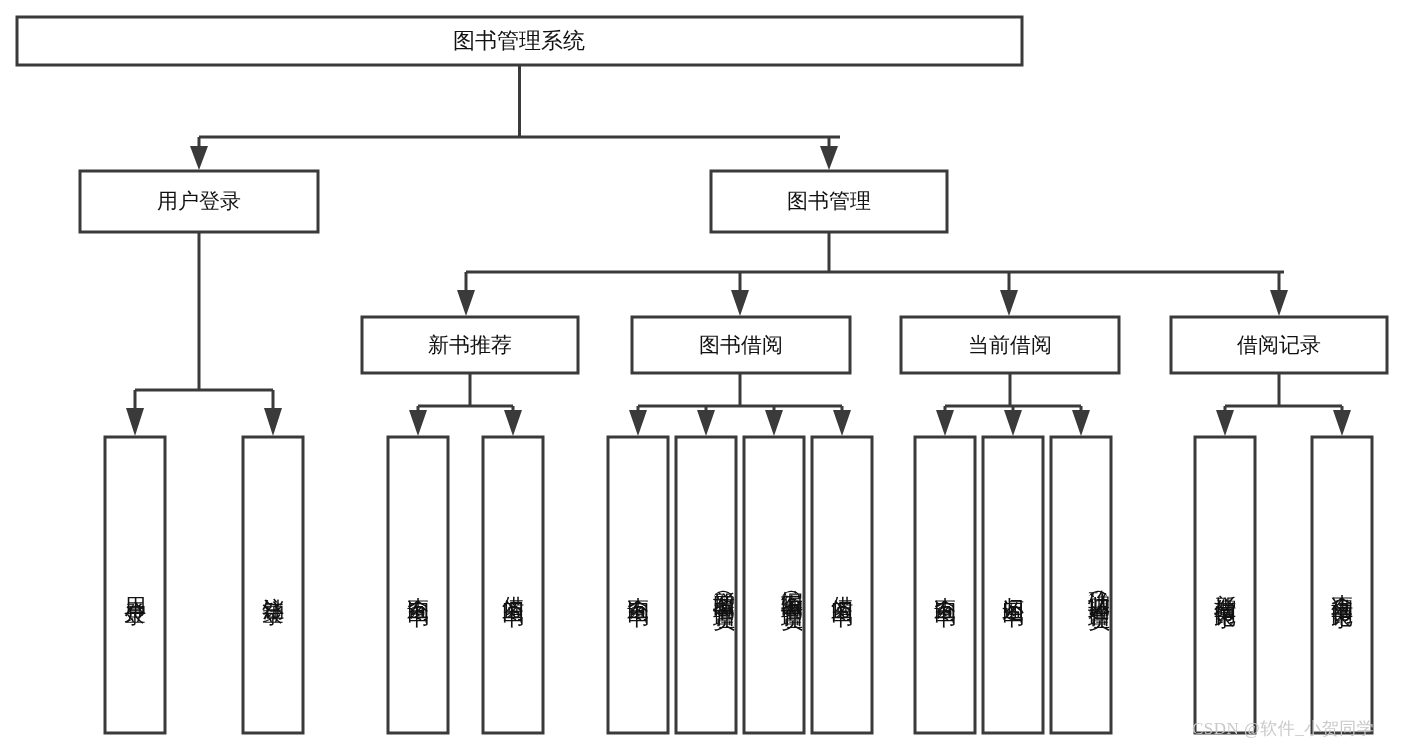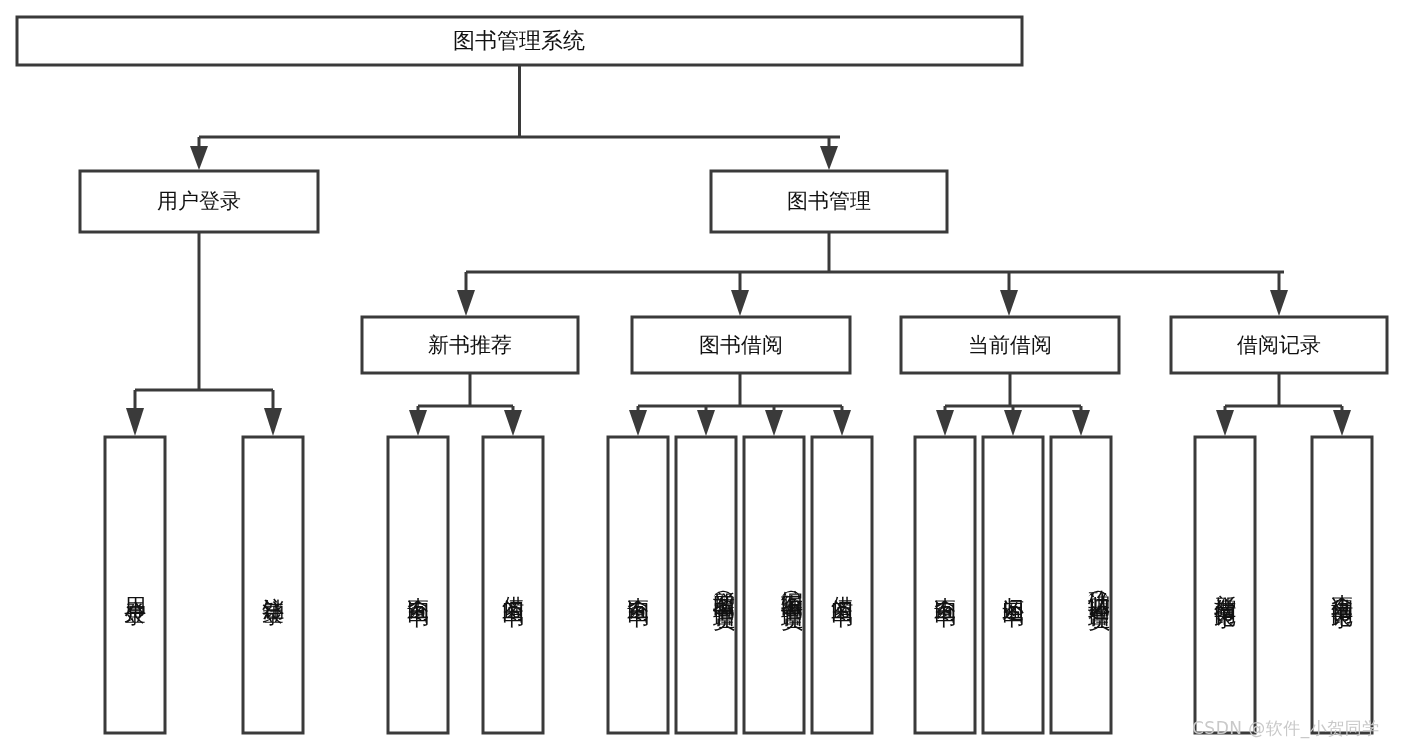--- a/index.html
+++ b/index.html
@@ -203,15 +203,15 @@
   <div class="leaf-label" style="left:744px; top:437px; width:60px; height:296px; align-items:flex-start;">编辑图书（管理员）</div>
   <div class="leaf-label" style="left:812px; top:437px; width:60px; height:296px;">借阅图书</div>
 
   <div class="leaf-label" style="left:915px; top:437px; width:60px; height:296px;">查询图书</div>
   <div class="leaf-label" style="left:983px; top:437px; width:60px; height:296px;">归还图书</div>
   <div class="leaf-label" style="left:1051px; top:437px; width:60px; height:296px; align-items:flex-start;">确认归还（管理员）</div>
 
   <div class="leaf-label" style="left:1195px; top:437px; width:60px; height:296px;">新增借阅记录</div>
   <div class="leaf-label" style="left:1312px; top:437px; width:60px; height:296px;">查询借阅记录</div>
 
-  <div class="watermark" style="left:1192px; top:717px;">CSDN @软件_小贺同学</div>
+  <div class="watermark" style="left:1192px; top:717px;font-family:Liberation Serif, serif;">CSDN @软件_小贺同学</div>
 
 </div>
 
 </body></html>

